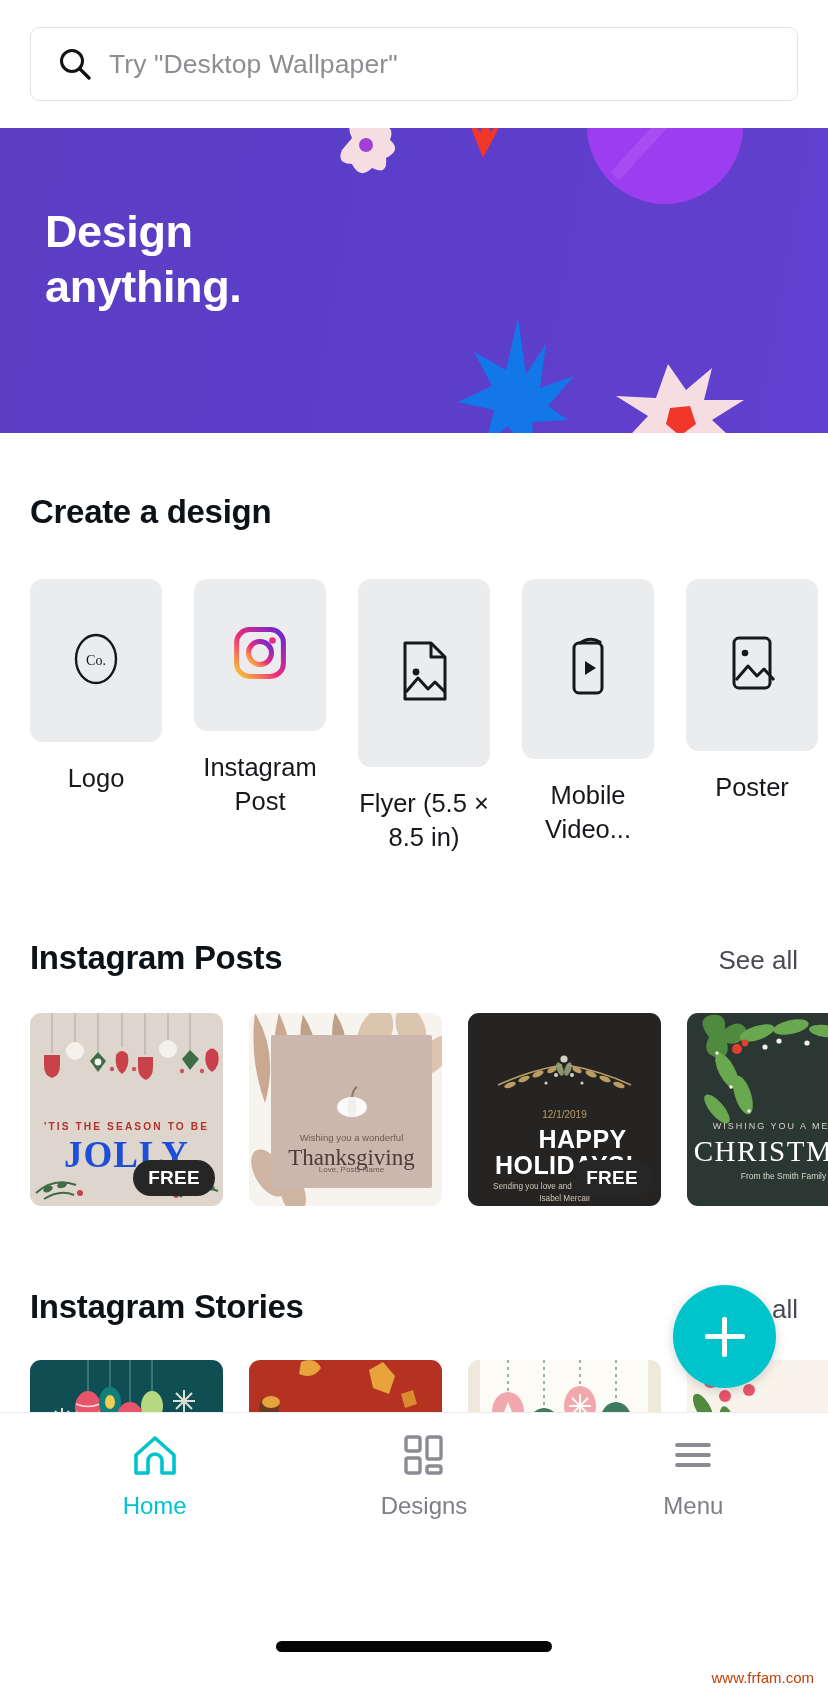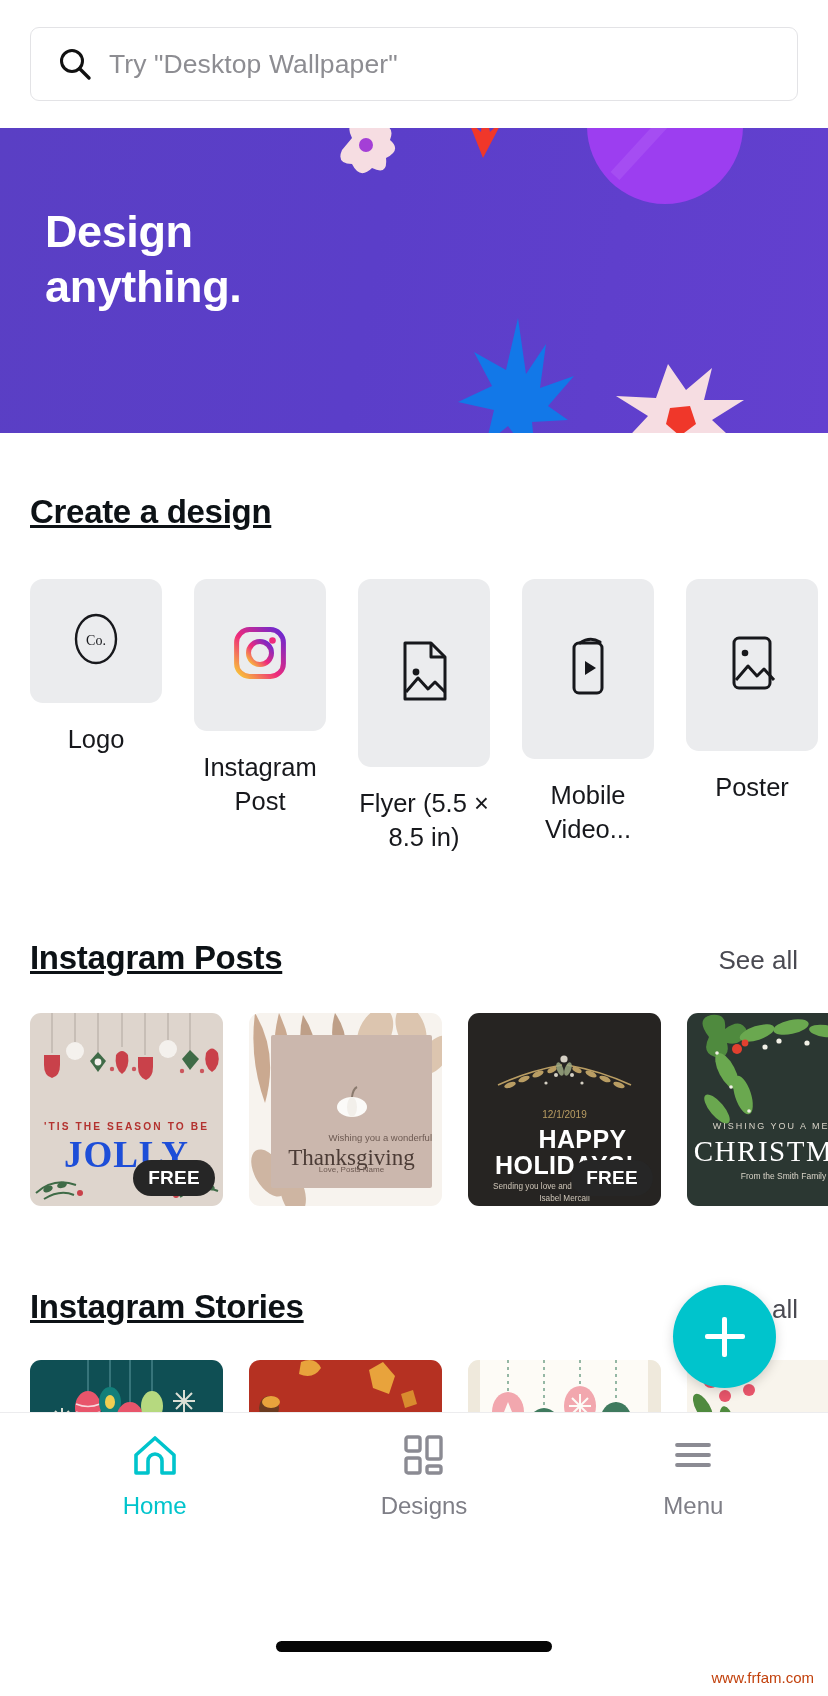--- a/index.html
+++ b/index.html
@@ -31,21 +31,21 @@
     color:#fff; font-size:45px; font-weight:700; line-height:1.23;
     letter-spacing:-.4px; white-space:pre-line;
   }
   .shape { position:absolute; }
 
   
   .sect-head {
     display:flex; align-items:baseline; justify-content:space-between;
     padding:0 30px;
   }
-  .sect-title { font-size:33px; font-weight:700; color:#0d1216; letter-spacing:-.3px;text-decoration:underline; }
+  .sect-title { font-size:33px; font-weight:700; color:#0d1216; letter-spacing:-.3px; }
   .see-all { font-size:26px; color:#4a4a52; }
 
   
   .create-head { margin-top:60px; }
   .create-row {
     display:flex; align-items:flex-start; gap:32px;
     padding:0 30px; margin-top:48px; overflow:hidden;
   }
   .ctile { flex:0 0 auto; text-align:center; }
   .ctile .thumb {
@@ -79,21 +79,21 @@
     position:absolute; left:0; right:0; top:120px; text-align:center;
     font-size:37px; color:#1d4ed8; font-family:"Liberation Serif",serif;
     font-weight:700; letter-spacing:1px;
   }
   
   .c-thx { background:#f7f3ee; }
   .thx-inner {
     position:absolute; left:22px; top:22px; right:10px; bottom:18px;
     background:#cbb7ad; border-radius:2px;
   }
-  .thx-t1 { position:absolute; left:0; right:0; top:97px; text-align:right; font-size:9.5px; color:#6d5a52; }
+  .thx-t1 { position:absolute; left:0; right:0; top:97px; text-align:center; font-size:9.5px; color:#6d5a52; }
   .thx-t2 {
     position:absolute; left:0; right:0; top:110px; text-align:center;
     font-size:23px; color:#4c3c36; font-family:"Liberation Serif",serif; 
   }
   .thx-t3 { position:absolute; left:0; right:0; bottom:14px; text-align:center; font-size:8px; color:#6d5a52; }
   
   .c-hh { background:#262422; }
   .hh-date { position:absolute; left:0; right:0; top:96px; text-align:center; font-size:10px; color:#b99d63; }
   .hh-t1 { position:absolute; left:0; right:0; top:112px; text-align:center; font-size:25px; font-weight:700; color:#fff; letter-spacing:.4px;margin-left:36px; }
   .hh-t2 { position:absolute; left:0; right:0; top:138px; text-align:center; font-size:25px; font-weight:700; color:#fff; letter-spacing:.4px; }
@@ -186,21 +186,21 @@
 
 </div>
 
 <div class="sect-head create-head">
   <div class="sect-title">Create a design</div>
 </div>
 
 <div class="create-row">
 
   <div class="ctile">
-    <div class="thumb" style="width:132px;height:124px;">
+    <div class="thumb" style="width:132px;height:163px;">
       <span>
         <svg width="52" height="58" viewBox="0 0 52 58">
           <ellipse cx="26" cy="29" rx="20" ry="24" fill="none" stroke="#17181c" stroke-width="2.4"></ellipse>
           <text x="26" y="35" font-size="14" font-family="Liberation Serif, serif" text-anchor="middle" fill="#17181c">Co.</text>
         </svg>
       </span>
     </div>
     <div class="clabel">Logo</div>
   </div>
 

